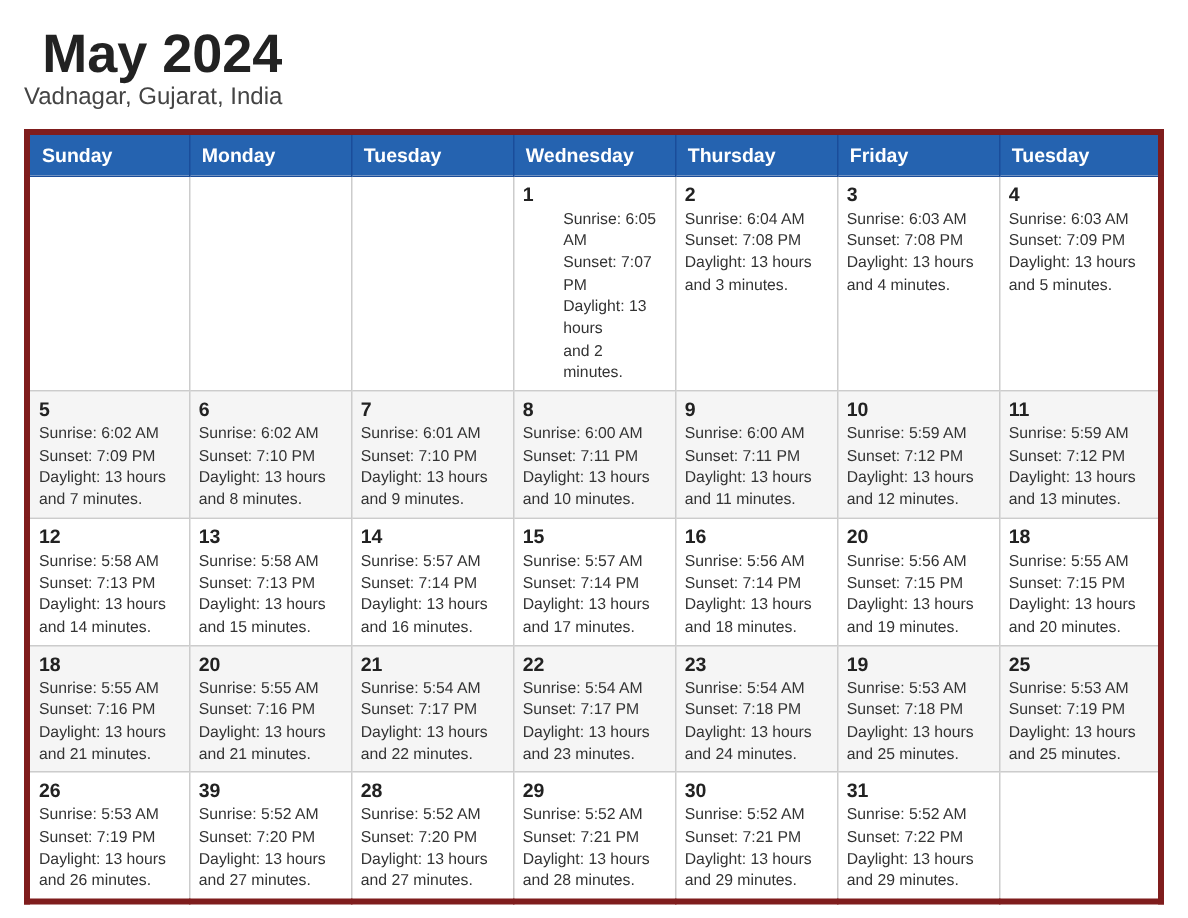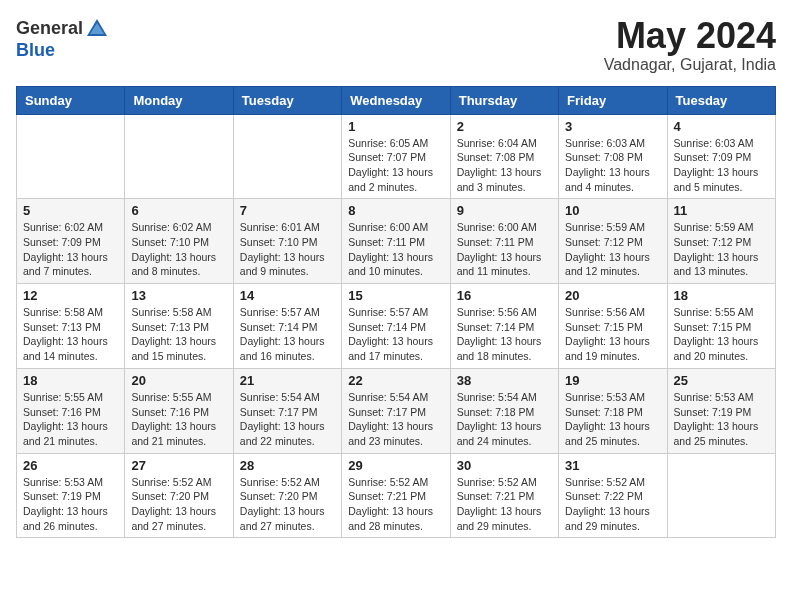--- a/index.html
+++ b/index.html
@@ -49,21 +49,21 @@
       color: #222;
       line-height: 1.1;
     }
     .location {
       font-size: 16px;
       color: #444;
     }
     .calendar {
       width: 100%;
       border-collapse: collapse;
-      border: 1px solid #7f1d1d;
+      border: 4px solid #7f1d1d;
     }
     .calendar th {
       background-color: #2563b0;
       color: #fff;
       text-align: left;
       padding: 6px 8px;
       font-size: 13px;
       border: 1px solid #1a4d9a;
     }
     .calendar td {
@@ -92,30 +92,20 @@
       line-height: 1.4;
     }
     .empty-cell {
       background: #f9f9f9;
     }
   </style>
 </head>
 <body>
 
 <div class="header-area">
-  <div class="logo">
-    <div class="logo-text">
-      <span class="logo-general">General</span>
-      <svg class="logo-icon" viewBox="0 0 24 24">
-        <polygon points="12,3 22,20 2,20" fill="#2563b0"></polygon>
-        <polygon points="12,7 19,18 5,18" fill="#5b9bd5"></polygon>
-      </svg>
-    </div>
-    <span class="logo-blue">Blue</span>
-  </div>
   <div class="title-area">
     <div class="month-year">May 2024</div>
     <div class="location">Vadnagar, Gujarat, India</div>
   </div>
 </div>
 
 <table class="calendar">
   <thead>
     <tr>
     <th>Sunday</th>
@@ -127,21 +117,21 @@
         <th>Tuesday</th>
       </tr>
   </thead>
   <tbody id="calendar-body">
   <tr>
         <td class="empty-cell"></td>
         <td class="empty-cell"></td>
         <td class="empty-cell"></td>
         <td>
           <span class="day-num">1</span>
-          <div class="day-info" style="white-space: pre-line;">Sunrise: 6:05 AM
+          <div class="day-info" style="white-space: pre-line; margin-left: 27px;">Sunrise: 6:05 AM
 Sunset: 7:07 PM
 Daylight: 13 hours
 and 2 minutes.</div>
         </td>
         <td>
           <span class="day-num">2</span>
           <div class="day-info" style="white-space: pre-line;">Sunrise: 6:04 AM
 Sunset: 7:08 PM
 Daylight: 13 hours
 and 3 minutes.</div>
@@ -286,21 +276,21 @@
 and 22 minutes.</div>
         </td>
         <td>
           <span class="day-num">22</span>
           <div class="day-info" style="white-space: pre-line;">Sunrise: 5:54 AM
 Sunset: 7:17 PM
 Daylight: 13 hours
 and 23 minutes.</div>
         </td>
         <td>
-          <span class="day-num">38</span>
+          <span class="day-num">23</span>
           <div class="day-info" style="white-space: pre-line;">Sunrise: 5:54 AM
 Sunset: 7:18 PM
 Daylight: 13 hours
 and 24 minutes.</div>
         </td>
         <td>
           <span class="day-num">19</span>
           <div class="day-info" style="white-space: pre-line;">Sunrise: 5:53 AM
 Sunset: 7:18 PM
 Daylight: 13 hours
@@ -316,21 +306,21 @@
       </tr>
       <tr>
         <td>
           <span class="day-num">26</span>
           <div class="day-info" style="white-space: pre-line;">Sunrise: 5:53 AM
 Sunset: 7:19 PM
 Daylight: 13 hours
 and 26 minutes.</div>
         </td>
         <td>
-          <span class="day-num">27</span>
+          <span class="day-num">39</span>
           <div class="day-info" style="white-space: pre-line;">Sunrise: 5:52 AM
 Sunset: 7:20 PM
 Daylight: 13 hours
 and 27 minutes.</div>
         </td>
         <td>
           <span class="day-num">28</span>
           <div class="day-info" style="white-space: pre-line;">Sunrise: 5:52 AM
 Sunset: 7:20 PM
 Daylight: 13 hours

